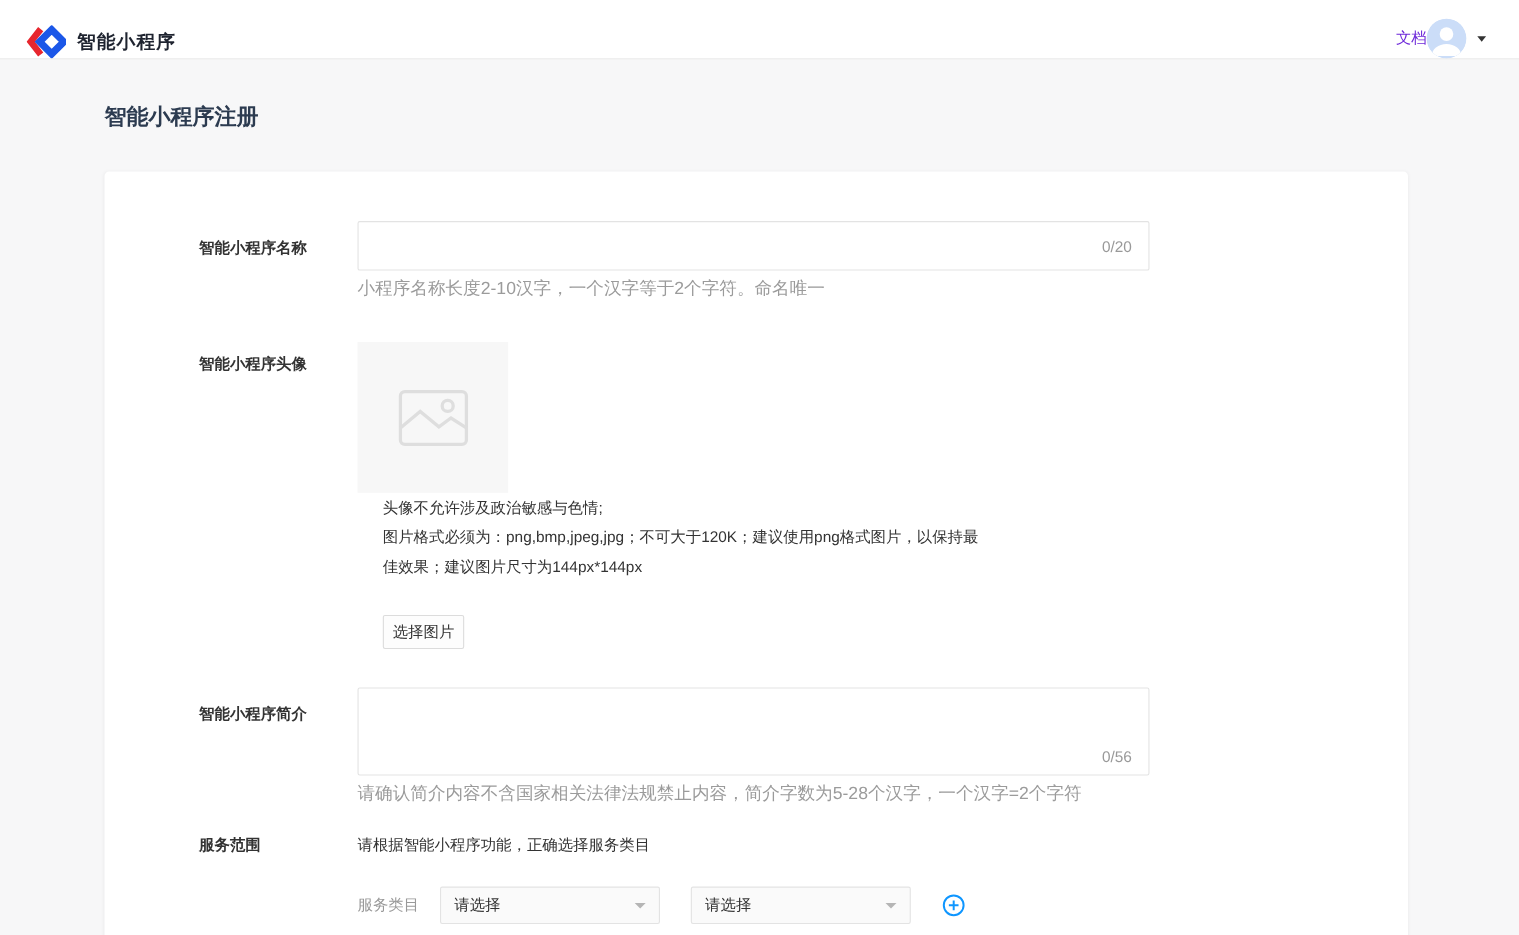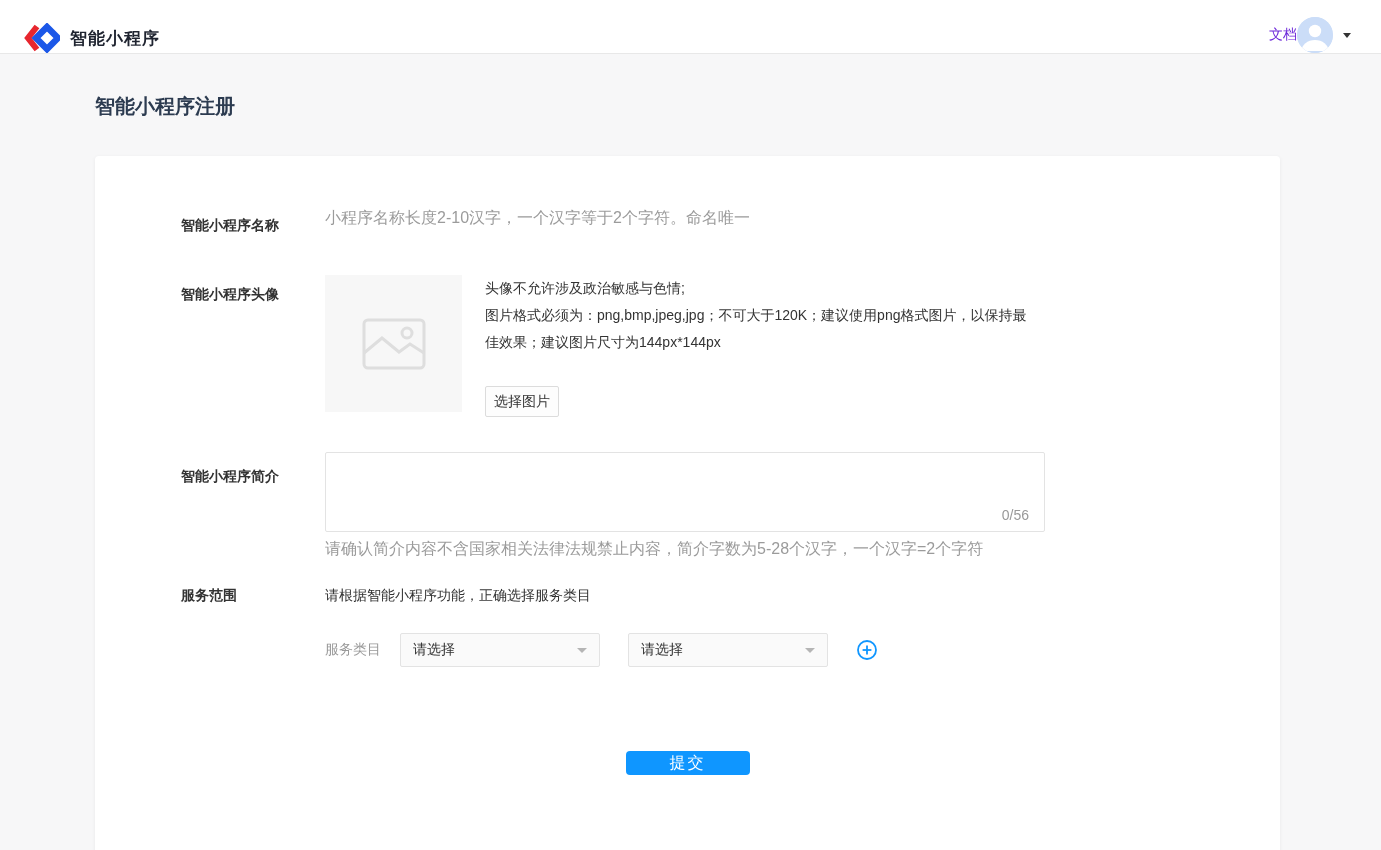--- a/index.html
+++ b/index.html
@@ -59,21 +59,21 @@
   }
   .counter-mid { top:50%; transform:translateY(-50%); }
   .counter-bottom { bottom:9px; }
   .hint { font-size:16px; color:#9b9b9b; margin-top:9px; line-height:16px; }
 
   .row-name { margin-bottom:40px; }
   .row-avatar { margin-bottom:35px; }
   .row-intro { margin-bottom:28px; }
   .row-service { margin-bottom:0; }
 
-  .avatar-flex { display:flex; width:715px; }
+  .avatar-flex { display:flex; width:715px;flex-direction:column; }
   .avatar-placeholder {
     width:137px; height:137px; background:#f7f7f7; flex-shrink:0;
     display:flex; align-items:center; justify-content:center; cursor:pointer;
   }
   .avatar-right { margin-left:23px; width:555px; }
   .rules { font-size:14px; color:#333; line-height:27px; }
   .ghost-btn {
     margin-top:30px; height:31px; padding:0 8px; font-size:14px; color:#333;
     background:#fdfdfd; border:1px solid #dcdcdc; border-radius:2px; cursor:pointer;
     font-family:inherit;
@@ -133,20 +133,24 @@
 </header>
 
 <main class="container">
   <h1 class="page-title">智能小程序注册</h1>
 
   <section class="card">
 
     <div class="form-row row-name">
       <div class="row-label">智能小程序名称</div>
       <div class="row-content">
+        <div class="input-wrap">
+          <input class="text-input" type="text" value="" style="">
+          <span class="char-counter counter-mid">0/20</span>
+        </div>
         <div class="hint">小程序名称长度2-10汉字，一个汉字等于2个字符。命名唯一</div>
       </div>
     </div>
 
     <div class="form-row row-avatar">
       <div class="row-label top">智能小程序头像</div>
       <div class="avatar-flex">
         <div class="avatar-placeholder">
           <svg width="64" height="52" viewBox="0 0 64 52">
             <rect x="2" y="2" width="60" height="48" rx="4" fill="none" stroke="#dedede" stroke-width="3"></rect>

